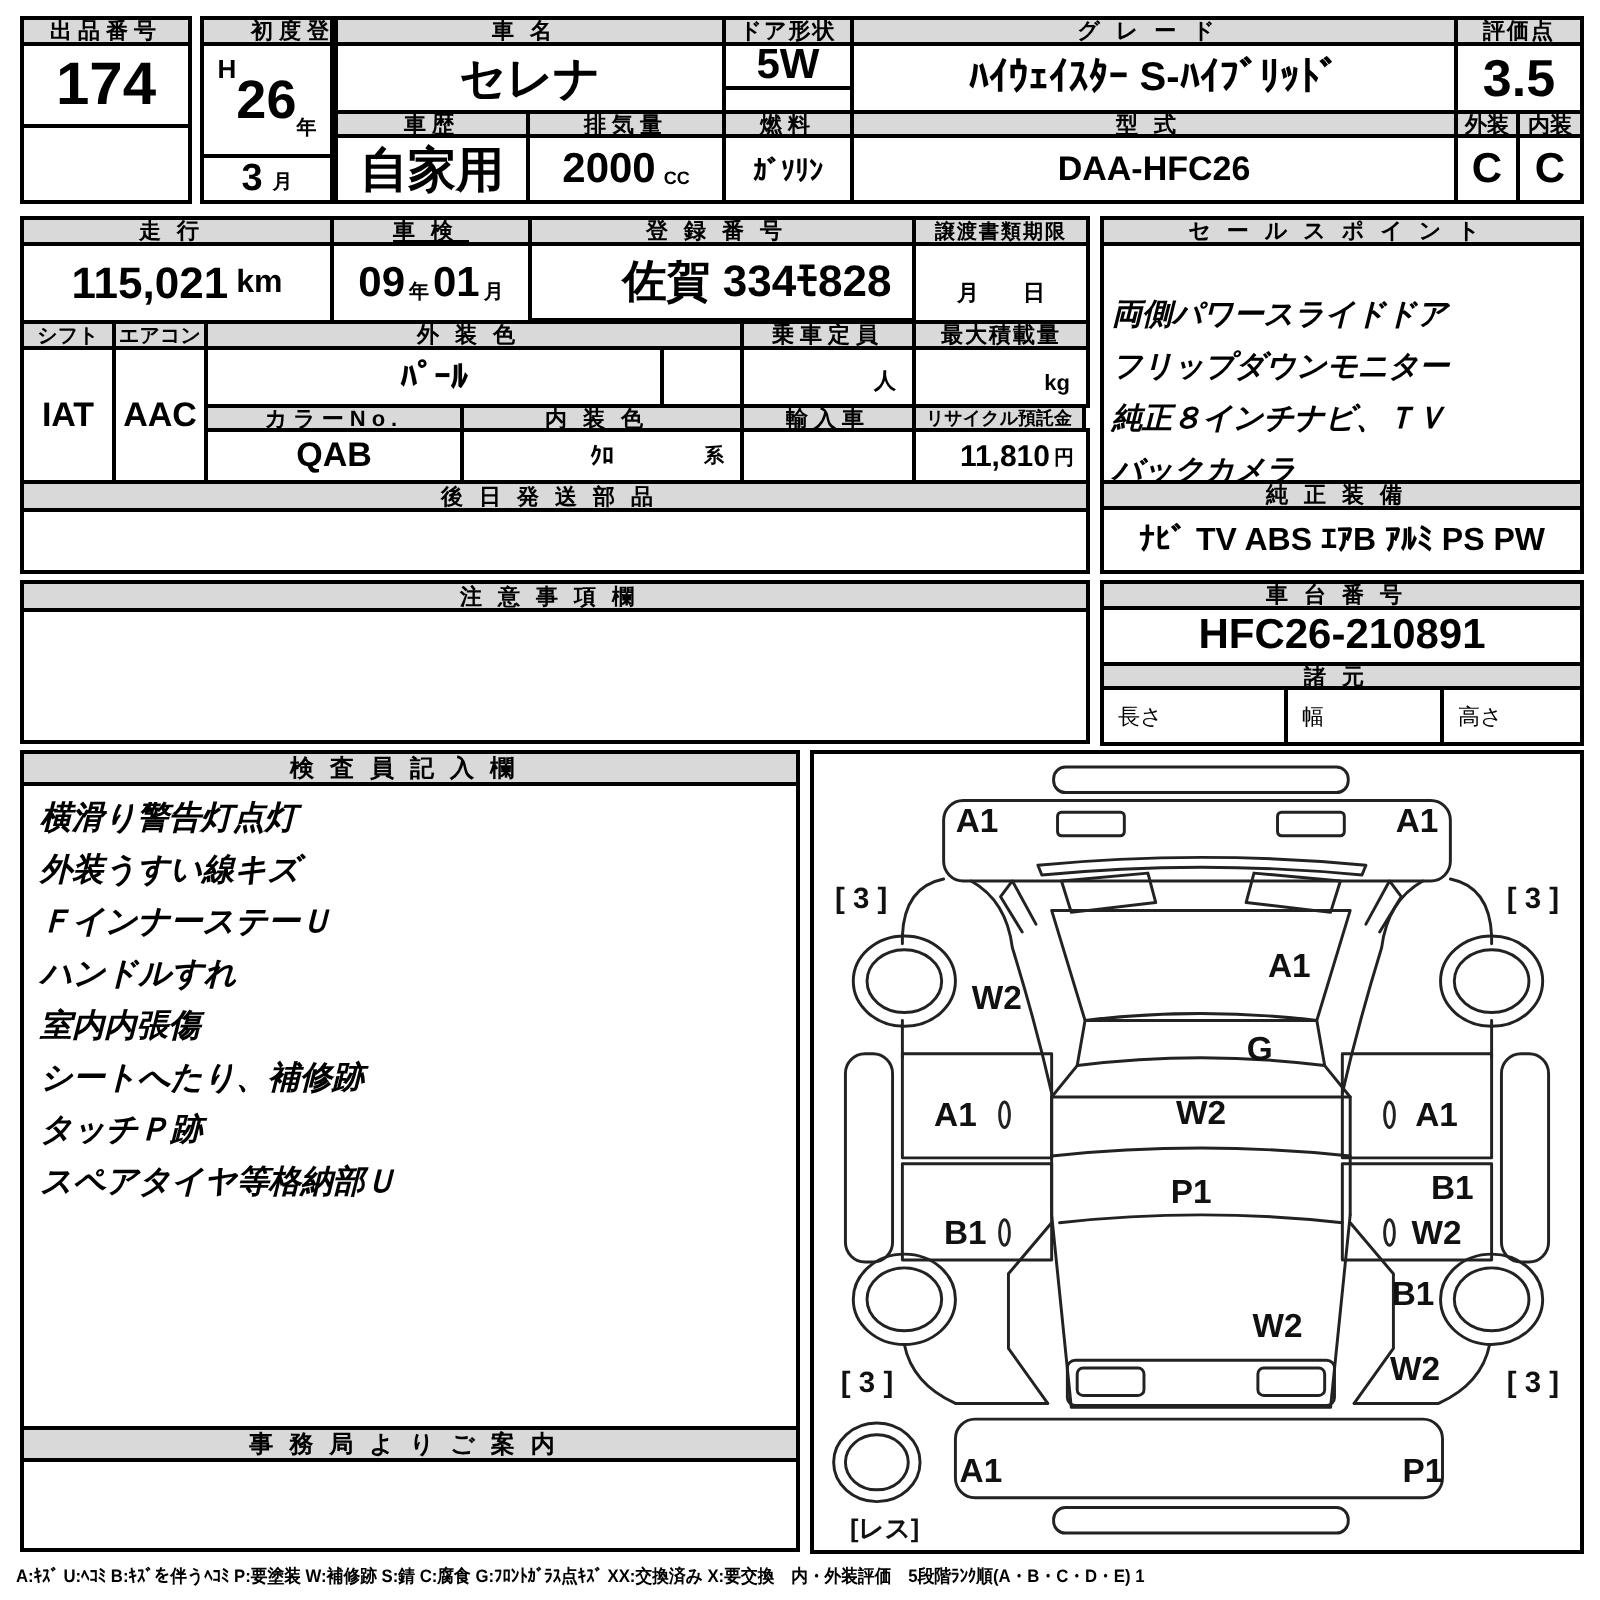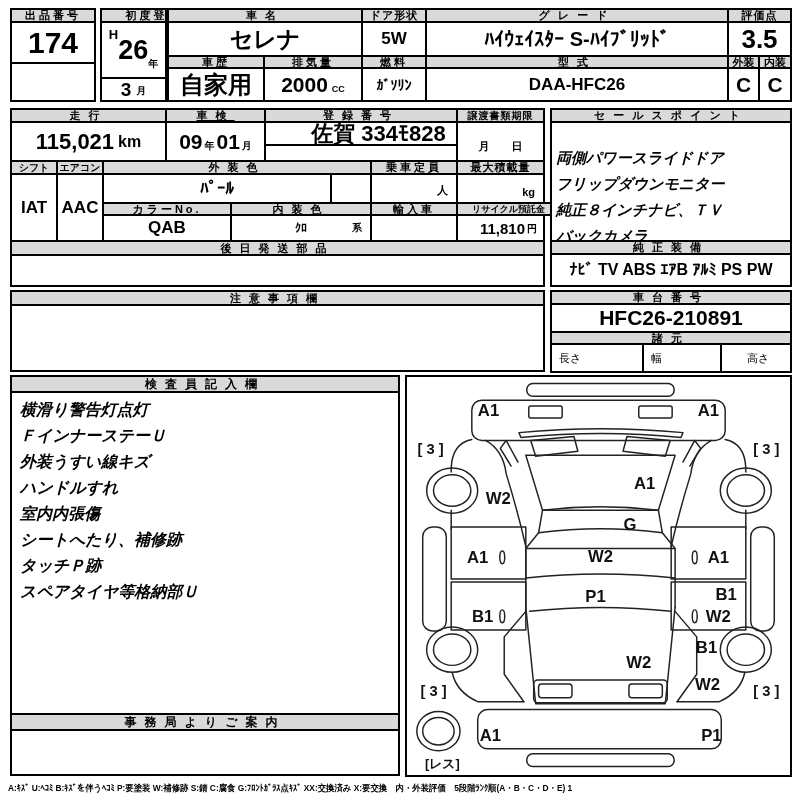--- a/index.html
+++ b/index.html
@@ -49,21 +49,21 @@
   <div class="val" style="left:167px;top:21px;width:196px;height:36px;font-size:23px;">セレナ</div>
   <div class="hdr" style="left:167px;top:55px;width:98px;height:14px;">車歴</div>
   <div class="val" style="left:167px;top:67px;width:98px;height:35px;font-size:24px;">自家用</div>
   <div class="hdr" style="left:263px;top:55px;width:100px;height:14px;">排気量</div>
   <div class="val" style="left:263px;top:67px;width:100px;height:35px;text-align:right;">
     <span style="font-size:21px;">2000</span>
       <span class="unit" style="font-size:9px;margin-left:4px;align-self:flex-end;margin-bottom:6px;">CC</span>
   </div>
 
   <div class="hdr" style="left:361px;top:8px;width:66px;height:15px;letter-spacing:1px;">ドア形状</div>
-  <div class="val" style="left:361px;top:21px;width:66px;height:36px;font-size:17px;">5W</div>
+  <div class="val" style="left:361px;top:21px;width:66px;height:24px;font-size:21px;">5W</div>
   <div class="hdr" style="left:361px;top:55px;width:66px;height:14px;">燃料</div>
   <div class="val" style="left:361px;top:67px;width:66px;height:35px;font-size:14px;">ｶﾞｿﾘﾝ</div>
 
   <div class="hdr ls8" style="left:425px;top:8px;width:304px;height:15px;">グレード</div>
   <div class="val" style="left:425px;top:21px;width:304px;height:36px;font-size:20px;">ﾊｲｳｪｲｽﾀｰ S-ﾊｲﾌﾞﾘｯﾄﾞ</div>
   <div class="hdr ls8" style="left:425px;top:55px;width:304px;height:14px;">型式</div>
   <div class="val" style="left:425px;top:67px;width:304px;height:35px;font-size:17px;">DAA-HFC26</div>
 
   <div class="hdr" style="left:727px;top:8px;width:65px;height:15px;letter-spacing:1px;">評価点</div>
   <div class="val" style="left:727px;top:21px;width:65px;height:36px;font-size:26px;">3.5</div>
@@ -78,21 +78,21 @@
       <span class="unit" style="font-size:16px;margin-left:4px;">km</span>
   </div>
   <div class="hdr ls8" style="left:165px;top:108px;width:101px;height:15px;text-decoration:underline;">車検</div>
   <div class="val" style="left:165px;top:121px;width:101px;height:41px;">
     <span style="font-size:21px;">09</span>
       <span style="font-size:10px;margin:8px 2px 0 2px;">年</span>
       <span style="font-size:21px;">01</span>
       <span style="font-size:10px;margin:8px 0 0 2px;">月</span>
   </div>
   <div class="hdr ls8" style="left:264px;top:108px;width:194px;height:15px;">登録番号</div>
-  <div class="val" style="left:264px;top:121px;width:194px;height:25px;font-size:22px;padding-left:35px;">佐賀 334ﾓ828</div>
+  <div class="val" style="left:264px;top:121px;width:194px;height:40px;font-size:22px;padding-left:35px;">佐賀 334ﾓ828</div>
   <div class="hdr ls1" style="left:456px;top:108px;width:89px;height:15px;">譲渡書類期限</div>
   <div class="val" style="left:456px;top:121px;width:89px;height:41px;font-size:11px;align-items:flex-end;padding-bottom:6px;">月　　日</div>
 
   <div class="hdr" style="left:10px;top:160px;width:48px;height:15px;letter-spacing:0;font-size:10px;">シフト</div>
   <div class="val" style="left:10px;top:173px;width:48px;height:69px;font-size:17px;">IAT</div>
   <div class="hdr" style="left:56px;top:160px;width:48px;height:15px;letter-spacing:0;font-size:10px;">エアコン</div>
   <div class="val" style="left:56px;top:173px;width:48px;height:69px;font-size:17px;">AAC</div>
 
   <div class="hdr ls8" style="left:102px;top:160px;width:270px;height:15px;">外装色</div>
   <div class="val" style="left:102px;top:173px;width:230px;height:31px;font-size:17px;">ﾊﾟｰﾙ</div>
@@ -104,21 +104,21 @@
 
   <div class="hdr" style="left:102px;top:202px;width:130px;height:14px;">カラーNo.</div>
   <div class="val" style="left:102px;top:214px;width:130px;height:28px;font-size:17px;">QAB</div>
   <div class="hdr ls8" style="left:230px;top:202px;width:142px;height:14px;">内装色</div>
   <div class="val" style="left:230px;top:214px;width:142px;height:28px;">
     <span style="font-size:12px;">ｸﾛ</span>
       <span style="font-size:10px;position:absolute;right:8px;bottom:5px;">系</span>
   </div>
   <div class="hdr" style="left:370px;top:202px;width:88px;height:14px;">輸入車</div>
   <div class="val" style="left:370px;top:214px;width:88px;height:28px;"></div>
-  <div class="hdr ls0" style="left:456px;top:202px;width:105px;height:14px;">リサイクル預託金</div>
+  <div class="hdr ls0" style="left:456px;top:202px;width:87px;height:14px;">リサイクル預託金</div>
   <div class="val" style="left:456px;top:214px;width:89px;height:28px;justify-content:flex-end;padding-right:6px;">
     <span style="font-size:15px;">11,810</span>
       <span style="font-size:10px;margin-left:2px;align-self:flex-end;margin-bottom:4px;">円</span>
   </div>
 
   <div class="hdr ls8" style="left:550px;top:108px;width:242px;height:15px;">セールスポイント</div>
   <div class="val lines" style="left:550px;top:121px;width:242px;height:121px;font-size:15px;padding:22px 6px 0 4px;">
     <div>両側パワースライドドア</div>
     <div>フリップダウンモニター</div>
     <div>純正８インチナビ、ＴＶ</div>
@@ -130,27 +130,27 @@
   <div class="hdr ls8" style="left:550px;top:240px;width:242px;height:15px;">純正装備</div>
   <div class="val" style="left:550px;top:253px;width:242px;height:34px;font-size:16px;">ﾅﾋﾞ TV ABS ｴｱB ｱﾙﾐ PS PW</div>
 
   <div class="hdr ls8" style="left:10px;top:290px;width:535px;height:16px;">注意事項欄</div>
   <div class="val" style="left:10px;top:304px;width:535px;height:68px;"></div>
   <div class="hdr ls8" style="left:550px;top:290px;width:242px;height:15px;">車台番号</div>
   <div class="val" style="left:550px;top:303px;width:242px;height:30px;font-size:21px;">HFC26-210891</div>
   <div class="hdr ls8" style="left:550px;top:331px;width:242px;height:14px;">諸元</div>
   <div class="val left" style="left:550px;top:343px;width:94px;height:30px;font-size:11px;padding-left:7px;font-weight:normal;">長さ</div>
   <div class="val left" style="left:642px;top:343px;width:80px;height:30px;font-size:11px;padding-left:7px;font-weight:normal;">幅</div>
-  <div class="val left" style="left:720px;top:343px;width:72px;height:30px;font-size:11px;padding-left:25px;font-weight:normal;">高さ</div>
+  <div class="val left" style="left:720px;top:343px;width:72px;height:30px;font-size:11px;padding-left:7px;font-weight:normal;">高さ</div>
 
   <div class="hdr ls8" style="left:10px;top:375px;width:390px;height:18px;font-size:12px;">検査員記入欄</div>
   <div class="val lines" style="left:10px;top:391px;width:390px;height:324px;font-size:16px;padding:4px 8px;">
     <div>横滑り警告灯点灯</div>
+    <div>外装うすい線キズ</div>
     <div>ＦインナーステーＵ</div>
-    <div>外装うすい線キズ</div>
     <div>ハンドルすれ</div>
     <div>室内内張傷</div>
     <div>シートへたり、補修跡</div>
     <div>タッチＰ跡</div>
     <div>スペアタイヤ等格納部Ｕ</div>
   </div>
   <div class="hdr ls8" style="left:10px;top:713px;width:390px;height:18px;font-size:12px;">事務局よりご案内</div>
   <div class="val" style="left:10px;top:729px;width:390px;height:47px;"></div>
 
   <div class="box" style="left:405px;top:375px;width:387px;height:402px;">

